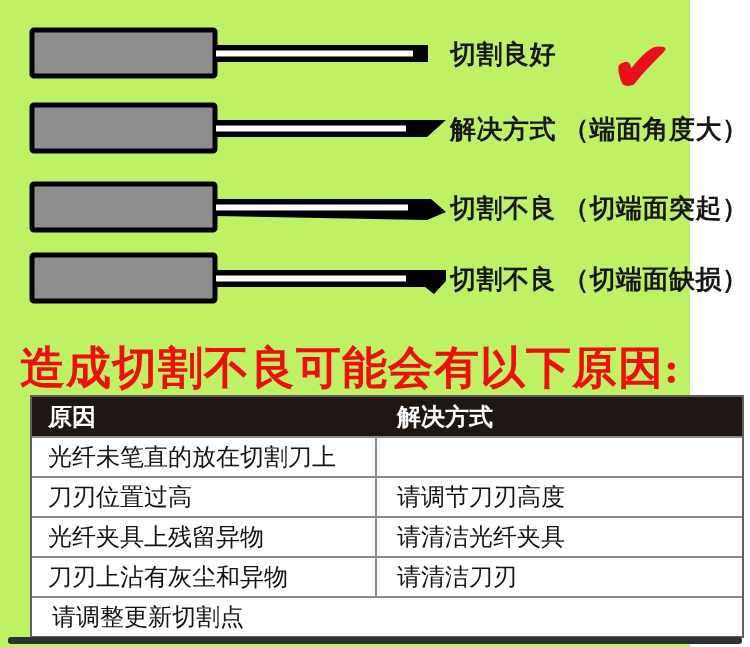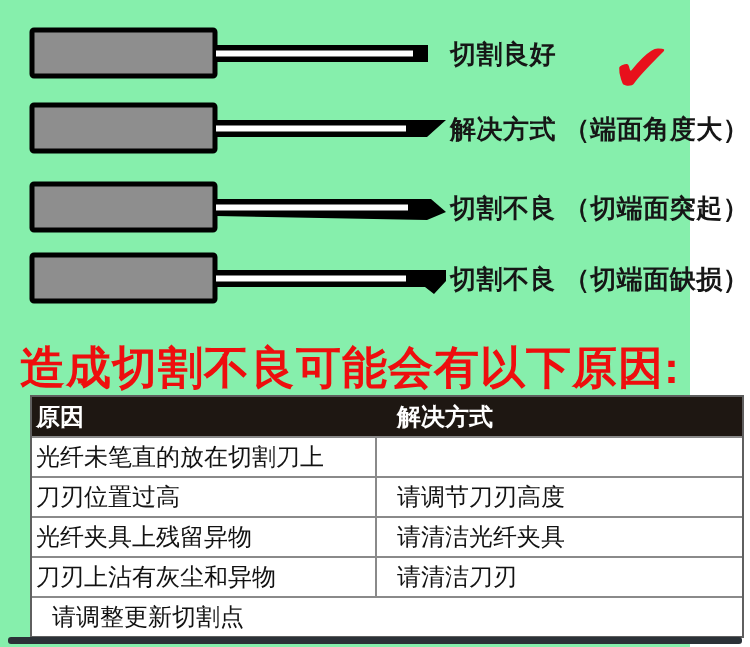--- a/index.html
+++ b/index.html
@@ -7,41 +7,41 @@
     --check-red:#e8101c;
     --fiber-fill:#8e8e8e;
     --th-bg:#1e1712;
     --bar:#2b3137;
     --line:#8a8a8a;
     --outer:#5f5f5f;
   }
   *{margin:0;padding:0;box-sizing:border-box;}
   html,body{width:750px;height:647px;background:#ffffff;overflow:hidden;
     font-family:"Liberation Sans","DejaVu Sans",sans-serif;}
-  .stage{position:relative;width:690px;height:647px;background:#86efac;}
+  .stage{position:relative;width:690px;height:647px;background:#bef264;font-family:Liberation Serif, serif;}
 
   .fiber-row{position:absolute;left:28px;width:722px;height:56px;}
   .fiber-row svg{position:absolute;left:0;top:0;}
   .cut-label{position:absolute;left:422px;top:0;height:56px;display:flex;align-items:center;
     font-size:26px;font-weight:600;color:#161616;white-space:nowrap;letter-spacing:0.5px;}
   .row0{top:26px;} .row1{top:101px;} .row2{top:180px;} .row3{top:251px;}
 
   .check{position:absolute;left:583px;top:6px;font-size:72px;font-weight:700;
     color:var(--check-red);line-height:72px;transform:rotate(4deg);}
 
   .heading{position:absolute;left:20px;top:338px;font-size:45px;font-weight:800;
     color:var(--heading-red);letter-spacing:1px;white-space:nowrap;}
 
   .causes-table{position:absolute;left:30px;top:395px;width:714px;
     border:2px solid var(--outer);background:#fff;}
   .thead{display:flex;height:39px;background:var(--th-bg);color:#ffffff;
     align-items:center;font-size:24px;font-weight:600;}
   .trow{display:flex;height:40px;border-top:2px solid var(--line);
     align-items:center;font-size:24px;font-weight:500;color:#121212;}
-  .c1{width:345px;padding-left:4px;align-self:stretch;display:flex;align-items:center;}
+  .c1{width:345px;padding-left:16px;align-self:stretch;display:flex;align-items:center;}
   .trow .c1{border-right:2px solid var(--line);}
   .c2{flex:1;padding-left:20px;}
   .thead .c1{border-right:none;}
 
   .divider-bar{position:absolute;left:8px;top:637px;width:734px;height:7px;
     background:var(--bar);border-radius:3px;}
 </style>
 </head>
 <body>
 

